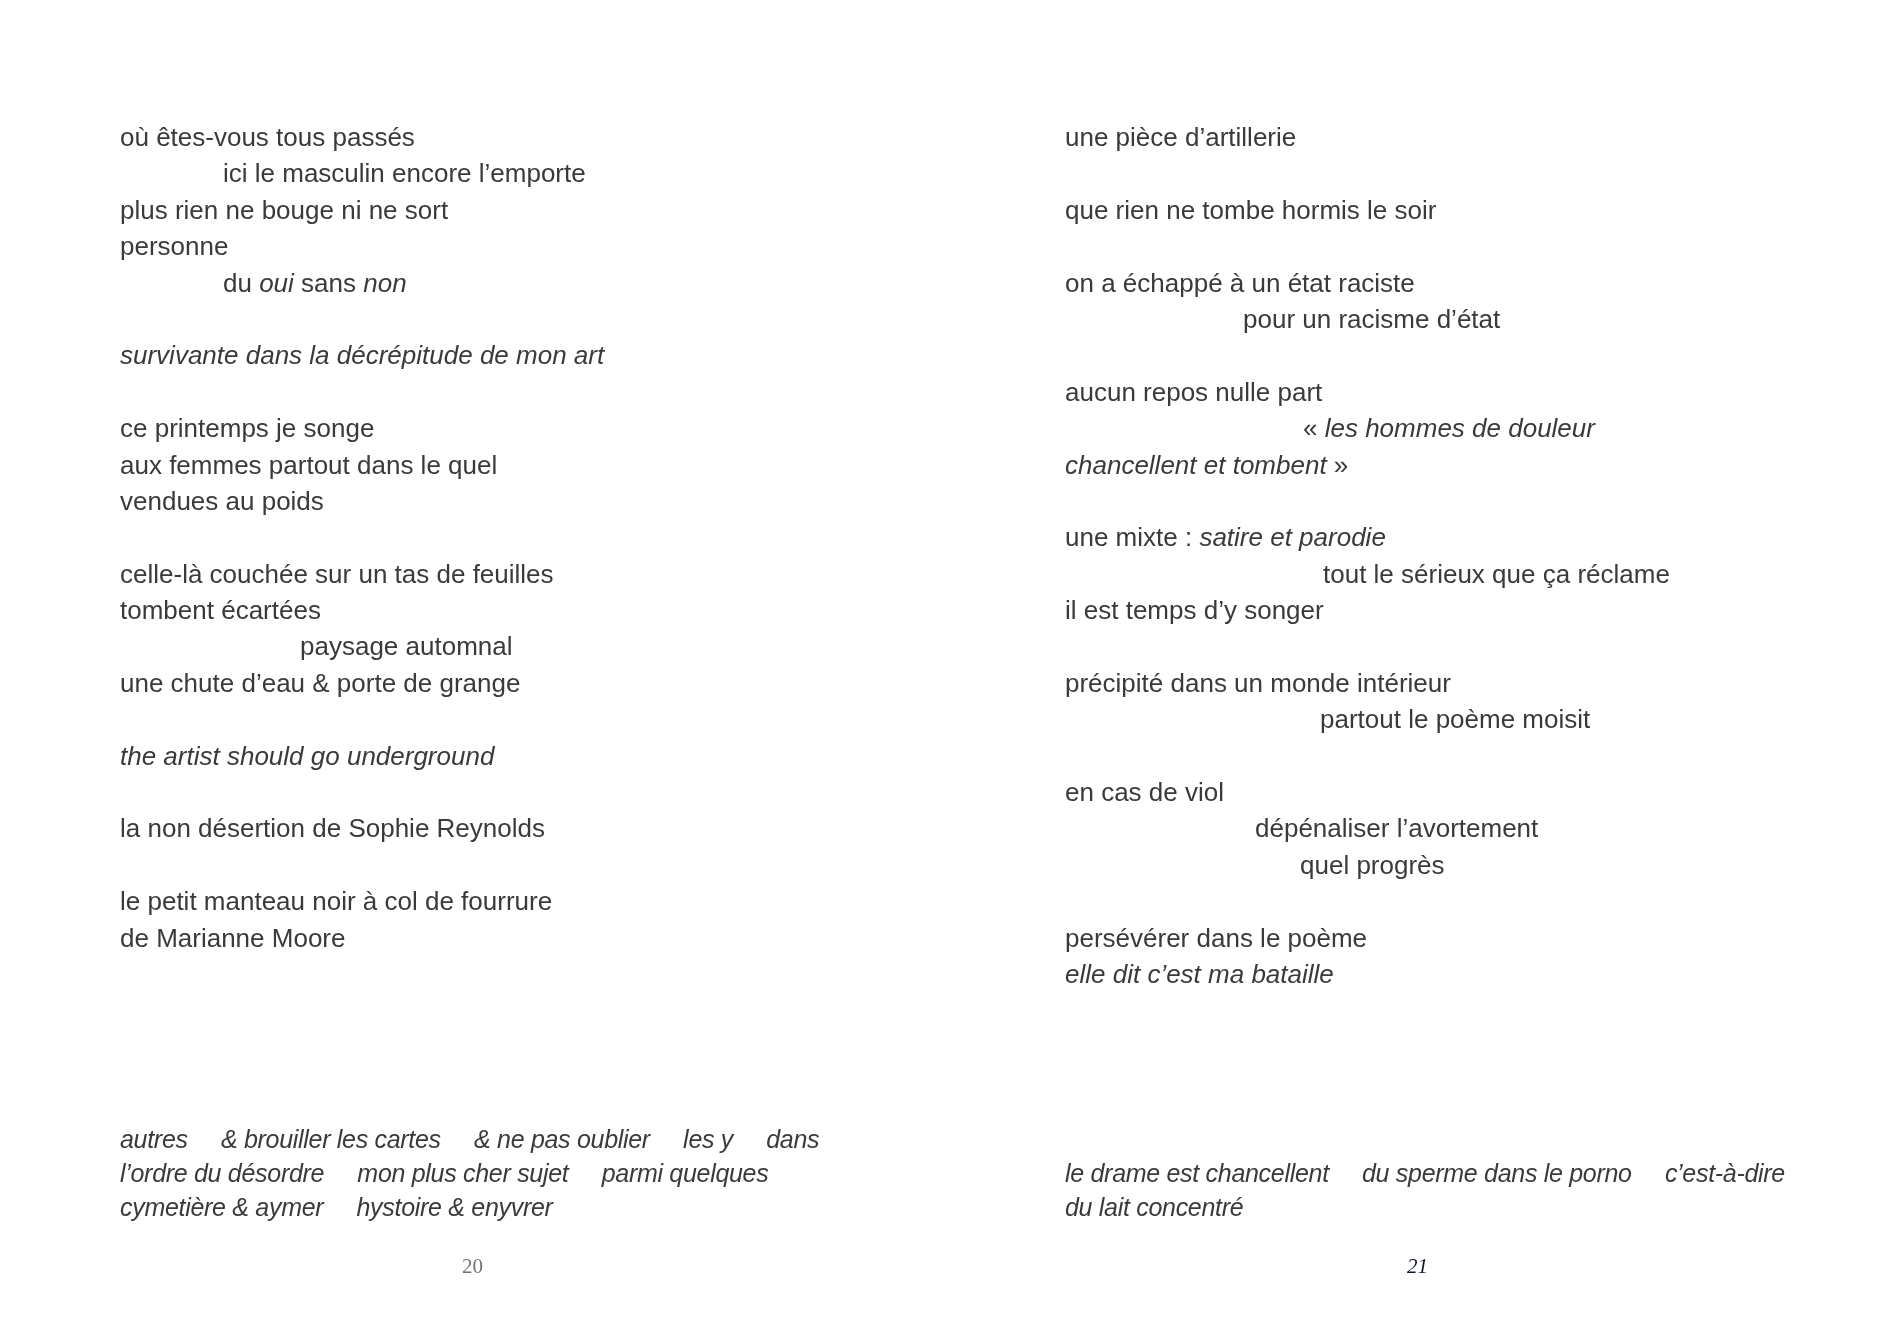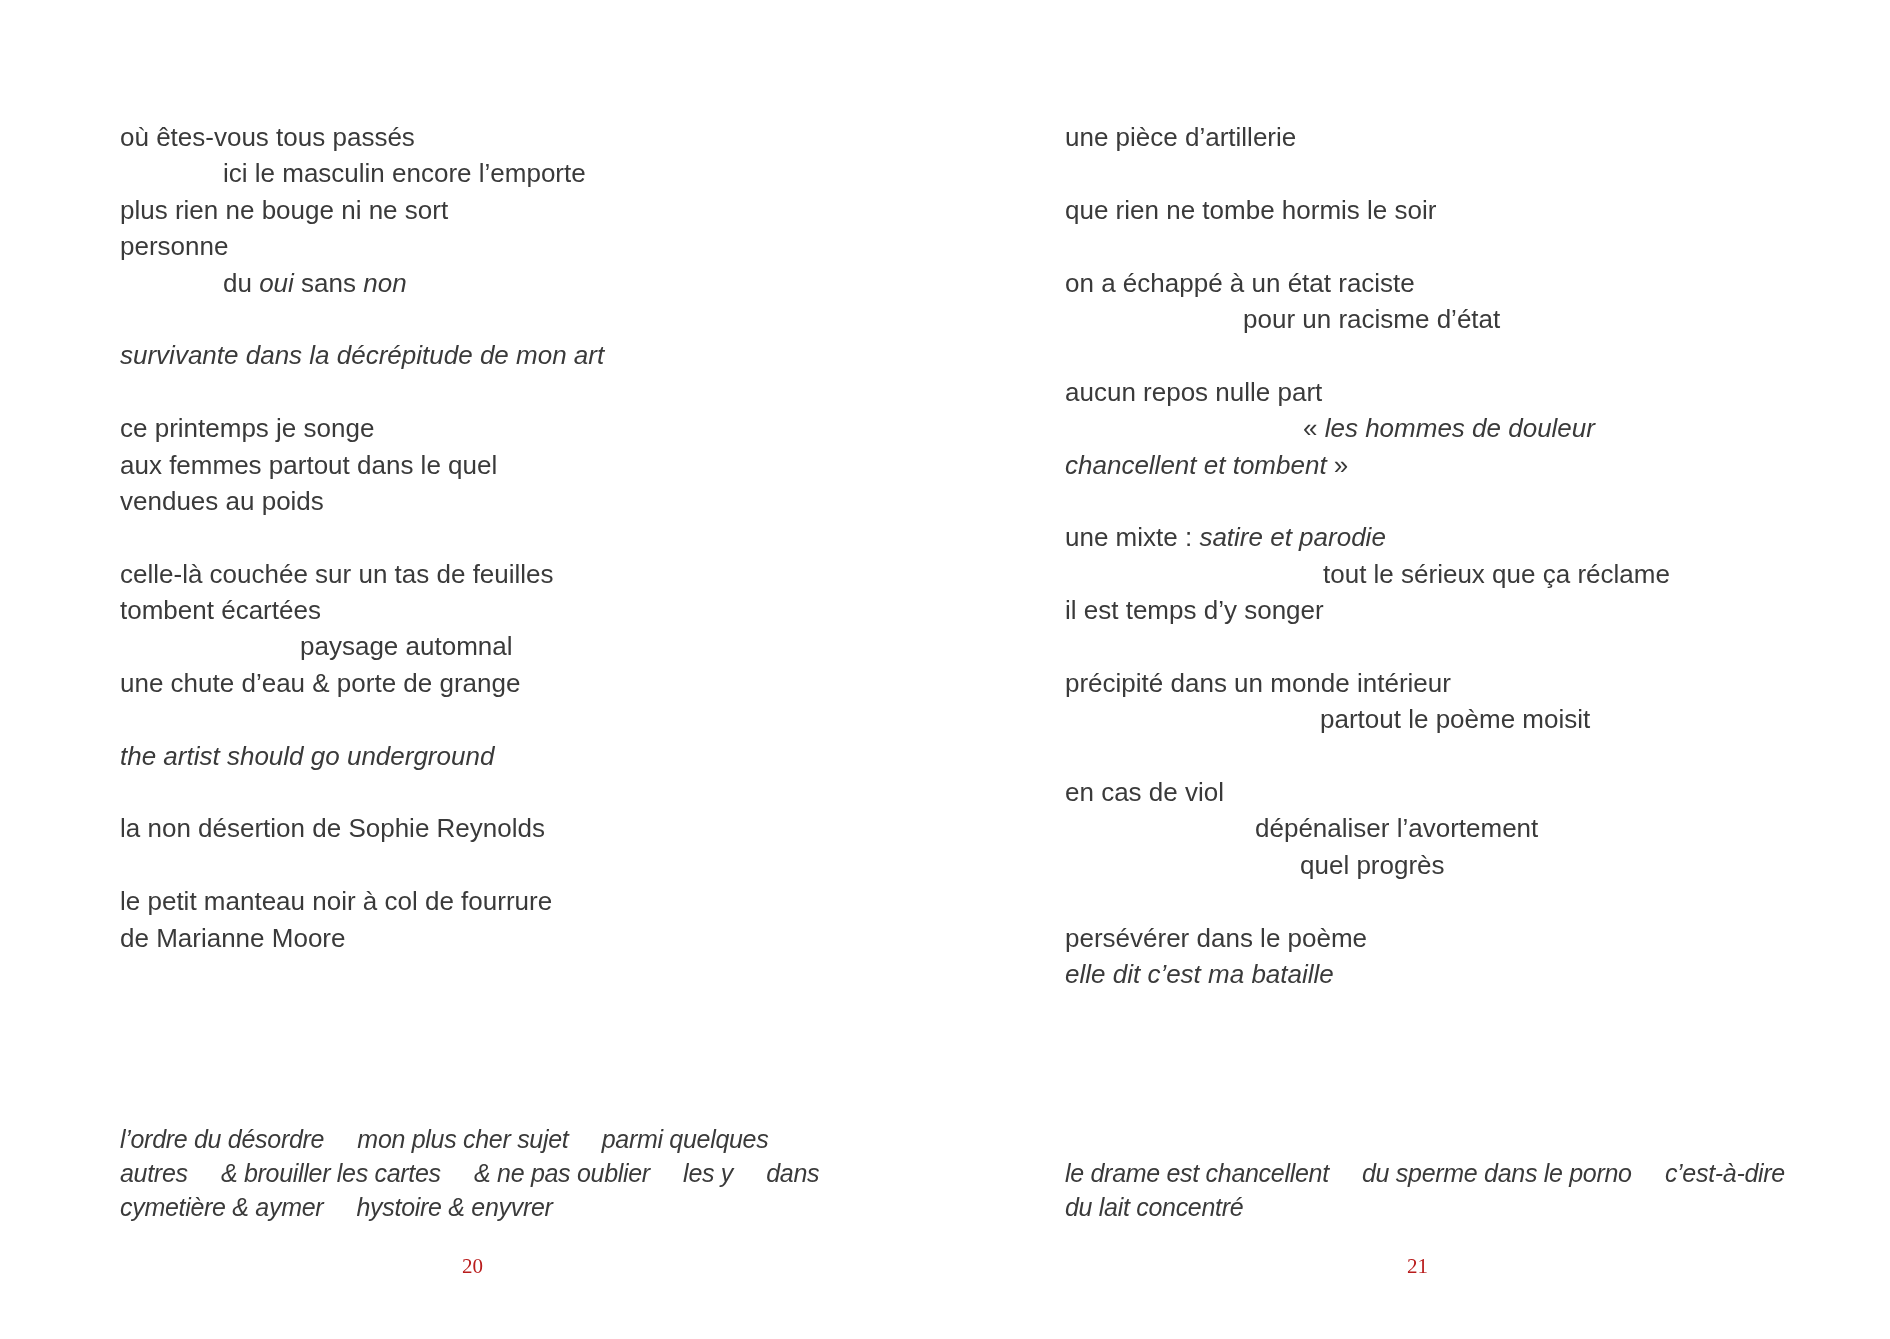--- a/index.html
+++ b/index.html
@@ -92,17 +92,17 @@
     <div class="line" style="margin-left: 255px;"><span>partout le poème moisit</span></div>
     <div class="line">&nbsp;</div>
     <div class="line"><span>en cas de viol</span></div>
     <div class="line" style="margin-left: 190px;"><span>dépénaliser l’avortement</span></div>
     <div class="line" style="margin-left: 235px;"><span>quel progrès</span></div>
     <div class="line">&nbsp;</div>
     <div class="line"><span>persévérer dans le poème</span></div>
     <div class="line"><span class="it">elle dit c’est ma bataille</span></div>
   </div>
 
-<div class="coda" id="left-coda"><div>l’ordre du désordre     mon plus cher sujet     parmi quelques</div><div>autres     &amp; brouiller les cartes     &amp; ne pas oublier     les y     dans</div><div>cymetière &amp; aymer     hystoire &amp; enyvrer</div></div>
+<div class="coda" id="left-coda"><div>autres     &amp; brouiller les cartes     &amp; ne pas oublier     les y     dans</div><div>l’ordre du désordre     mon plus cher sujet     parmi quelques</div><div>cymetière &amp; aymer     hystoire &amp; enyvrer</div></div>
 <div class="coda" id="right-coda"><div>le drame est chancellent     du sperme dans le porno     c’est-à-dire</div><div>du lait concentré</div></div>
 
-<div class="page-number" id="pn-left" style="color: #b91c1c;">20</div>
-<div class="page-number" id="pn-right" style="color: #b91c1c;">21</div>
+<div class="page-number" id="pn-left" style="color: #737373;">20</div>
+<div class="page-number" id="pn-right" style="color: #0f172a; font-style: italic;">21</div>
 
 </body></html>

